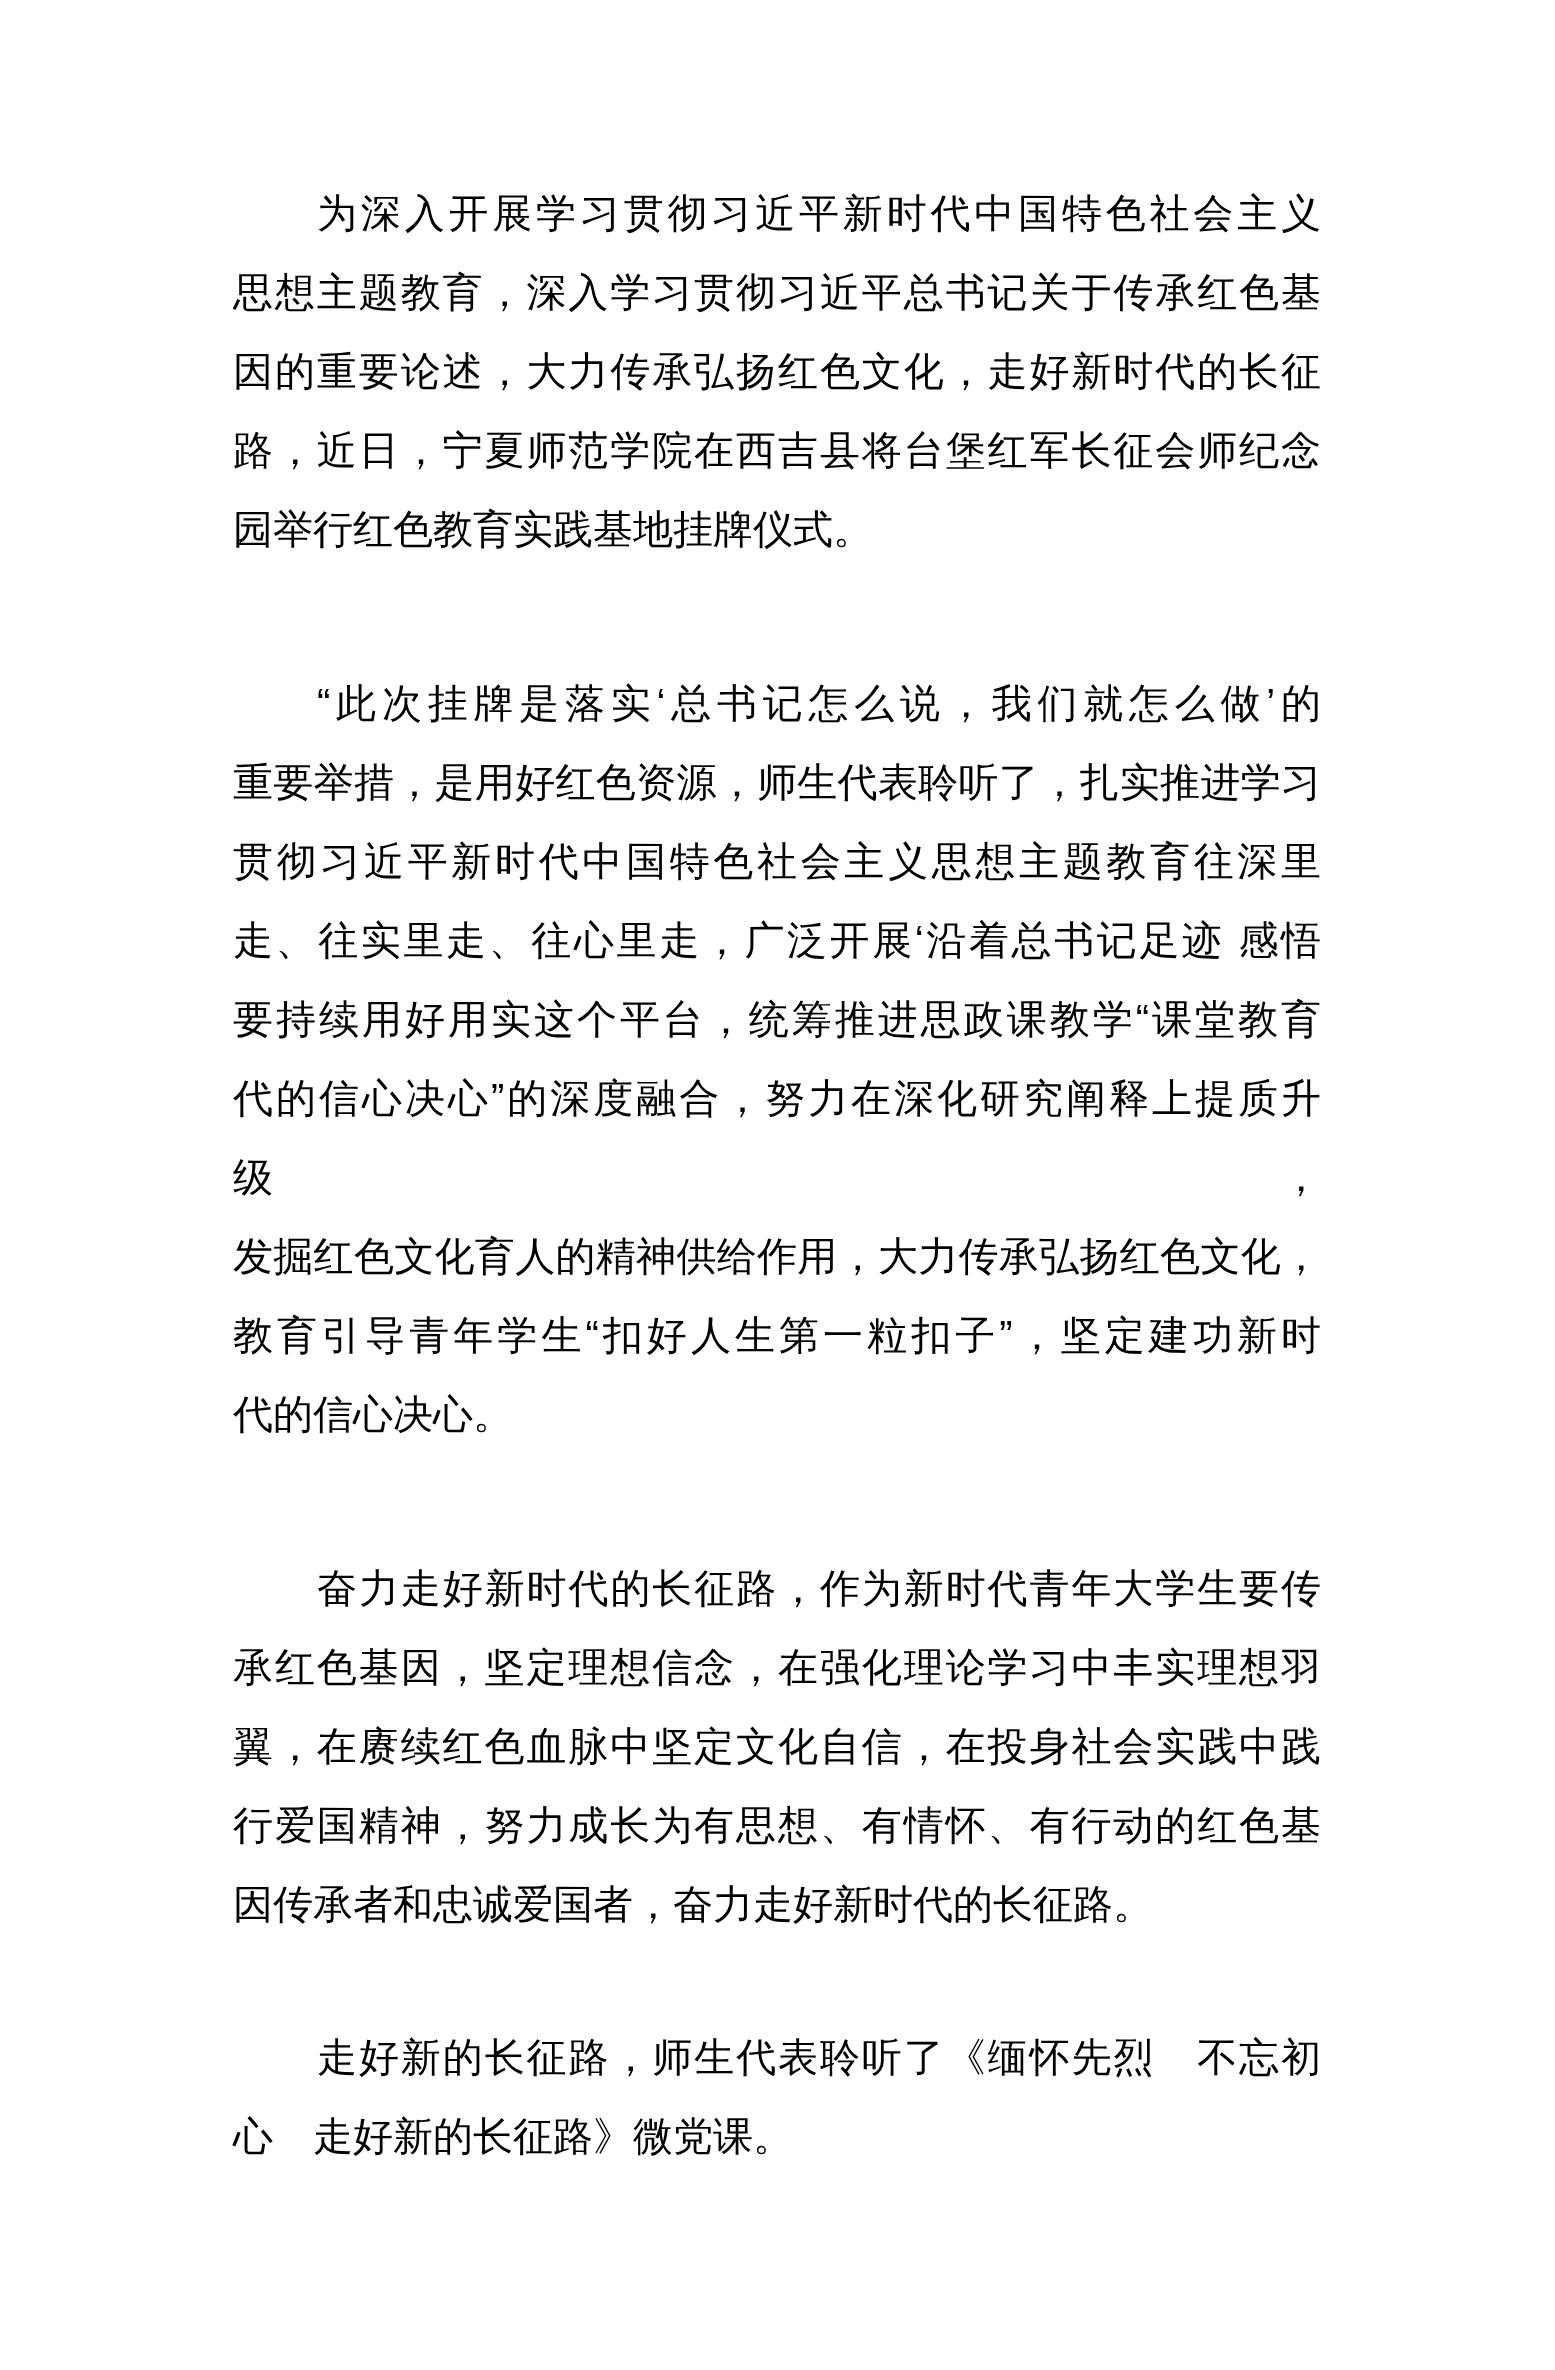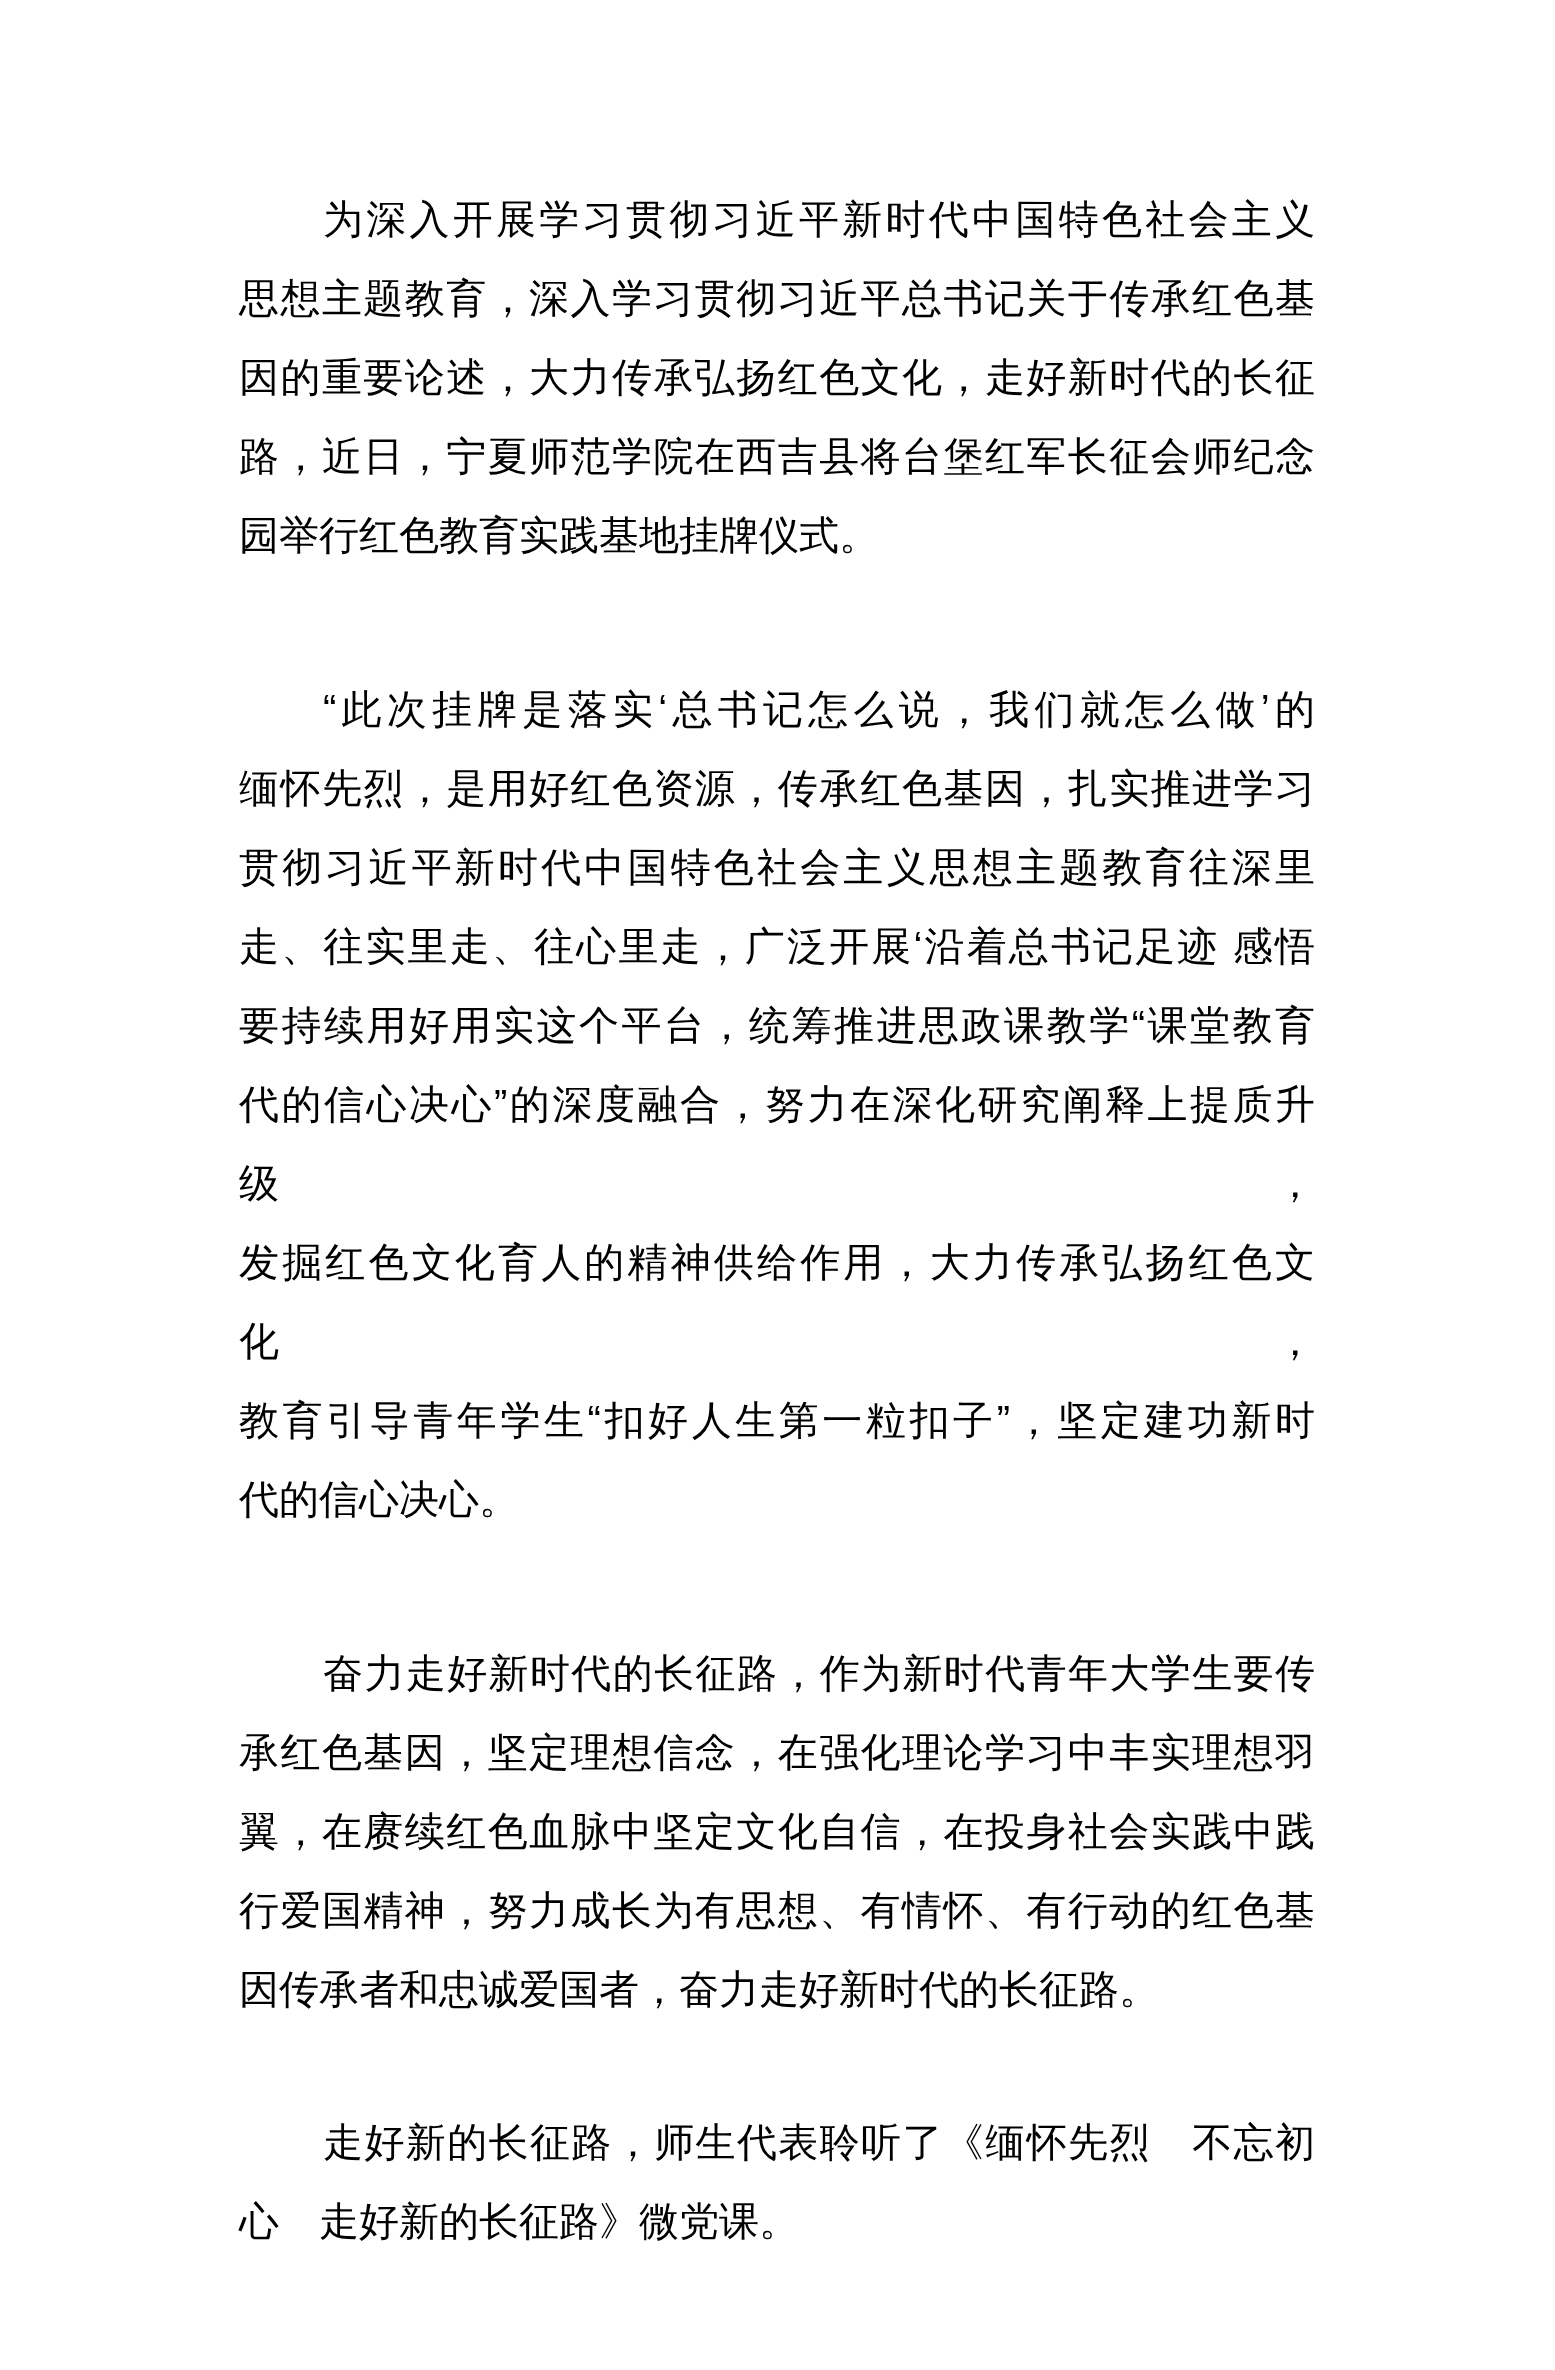--- a/index.html
+++ b/index.html
@@ -19,21 +19,21 @@
   .text-block {
     position: absolute;
     left: 233px;
     top: 174px;
     width: 1088px;
     font-size: 40px;
     line-height: 79px;
     letter-spacing: 0;
   }
   .paragraph {
-    margin: 6px;
+    margin: 0;
     padding: 0;
   }
   .para-gap-large { margin-top: 95px; }
   .para-gap-small { margin-top: 74px; }
   .line {
     display: block;
     text-align: justify;
     text-align-last: justify;
     white-space: pre-wrap;
   }
@@ -49,21 +49,21 @@
     <p class="paragraph">
       <span class="line line-first">为深入开展学习贯彻习近平新时代中国特色社会主义</span>
       <span class="line">思想主题教育，深入学习贯彻习近平总书记关于传承红色基</span>
       <span class="line">因的重要论述，大力传承弘扬红色文化，走好新时代的长征</span>
       <span class="line">路，近日，宁夏师范学院在西吉县将台堡红军长征会师纪念</span>
       <span class="line line-last">园举行红色教育实践基地挂牌仪式。</span>
     </p>
 
     <p class="paragraph para-gap-large">
       <span class="line line-first">“此次挂牌是落实‘总书记怎么说，我们就怎么做’的</span>
-      <span class="line">缅怀先烈，是用好红色资源，传承红色基因，扎实推进学习</span>
+      <span class="line">重要举措，是用好红色资源，师生代表聆听了，扎实推进学习</span>
       <span class="line">贯彻习近平新时代中国特色社会主义思想主题教育往深里</span>
       <span class="line">走、往实里走、往心里走，广泛开展‘沿着总书记足迹 感悟</span>
       <span class="line">要持续用好用实这个平台，统筹推进思政课教学“课堂教育</span>
       <span class="line">代的信心决心”的深度融合，努力在深化研究阐释上提质升级，</span>
       <span class="line">发掘红色文化育人的精神供给作用，大力传承弘扬红色文化，</span>
       <span class="line">教育引导青年学生“扣好人生第一粒扣子”，坚定建功新时</span>
       <span class="line line-last">代的信心决心。</span>
     </p>
 
     <p class="paragraph para-gap-large">

